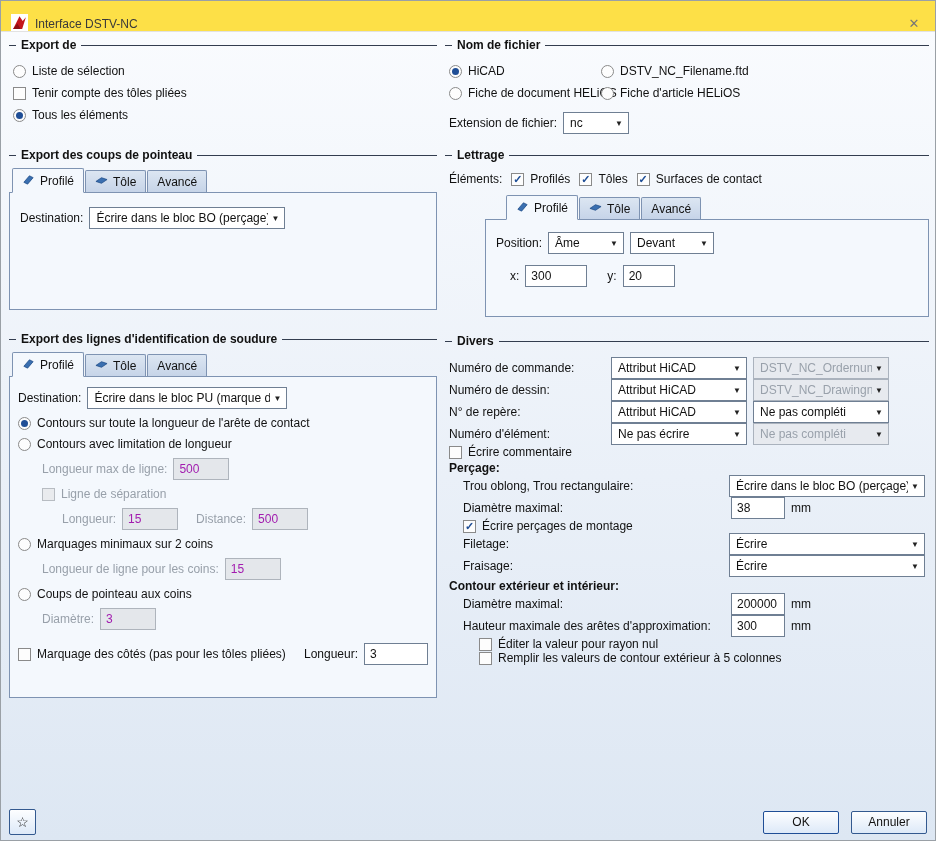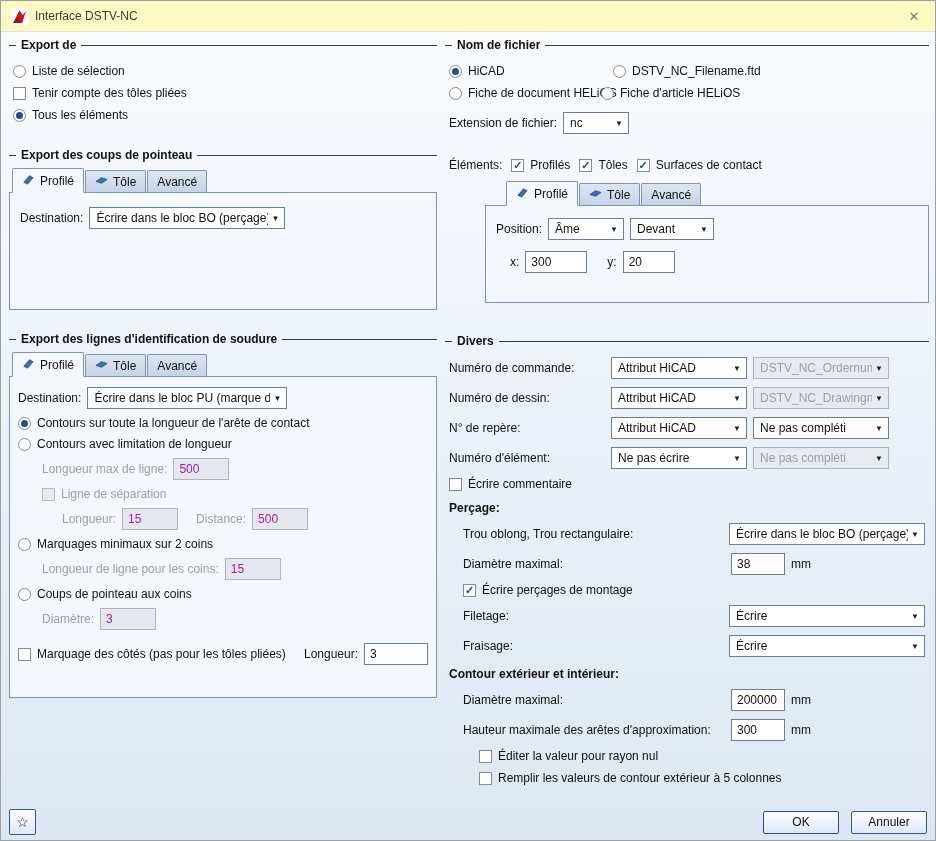--- a/index.html
+++ b/index.html
@@ -1,18 +1,18 @@
 <!DOCTYPE html>
 <html><head>
 <meta charset="utf-8">
 <style>
   html,body{margin:0;padding:0}
   body{width:936px;height:841px;position:relative;font-family:"Liberation Sans",sans-serif;font-size:12px;color:#111;background:#fff;overflow:hidden}
   .dialog{position:absolute;inset:0;border:1px solid #9aa0a6;background:#f4f4f4;display:flex;flex-direction:column;box-sizing:border-box}
-  .titlebar{height:30px;flex:none;background:#fef9c3;display:flex;align-items:center;gap:7px;padding:0 10px;border-bottom:1px solid #e2e2e2;color:#3a3a3a}
+  .titlebar{height:30px;flex:none;background:#fde047;display:flex;align-items:flex-end;gap:7px;padding:0 10px;border-bottom:1px solid #e2e2e2;color:#3a3a3a}
   .appicon{width:17px;height:17px;flex:none;display:flex}
   .close{margin-left:auto;font-size:13px;color:#777;width:22px;text-align:center;cursor:pointer}
   .content{position:relative;flex:1;background:linear-gradient(180deg,#f9fbfe 0%,#eaf0f8 55%,#dde7f3 100%)}
   .group{position:absolute;box-sizing:border-box}
   .gtitle{display:flex;align-items:center;font-weight:700;white-space:nowrap;height:14px}
   .gtitle::before{content:"";width:7px;border-top:1px solid #333d4f;margin-right:5px}
   .gtitle::after{content:"";flex:1;border-top:1px solid #333d4f;margin-left:5px}
   .col{display:flex;flex-direction:column}
   .row{display:flex;align-items:center;gap:6px;white-space:nowrap}
   .lbl{flex:none}
@@ -79,21 +79,21 @@
           <span class="lbl">Tous les éléments</span>
         </div>
       </div>
     </div>
 
     <div class="group" style="left:444px;top:6px;width:484px;height:102px">
       <div class="gtitle">
           <span>Nom de fichier</span>
         </div>
       <div class="col" style="gap:8px;padding:12px 0 0 4px">
-        <div class="row" style="gap:12px">
+        <div class="row" style="gap:0">
           <div class="row checked" style="width:152px">
             <span class="rdot"></span>
             <span class="lbl">HiCAD</span>
           </div>
           <div class="row">
             <span class="rdot"></span>
             <span class="lbl">DSTV_NC_Filename.ftd</span>
           </div>
         </div>
         <div class="row" style="gap:0">
@@ -142,20 +142,23 @@
           <span class="lbl">Destination:</span>
           <div class="sel" style="width:196px">
             <span class="sel-t">Écrire dans le bloc BO (perçage)</span>
             <span class="sel-a">▼</span>
           </div>
         </div>
       </div>
     </div>
 
     <div class="group" style="left:444px;top:116px;width:484px;height:180px">
+      <div class="gtitle">
+          <span>Lettrage</span>
+        </div>
       <div class="row" style="padding:10px 0 0 4px;gap:9px">
         <span class="lbl">Éléments:</span>
         <div class="row checked">
           <span class="cbox">
               <span class="mark">✓</span>
             </span>
           <span class="lbl">Profilés</span>
         </div>
         <div class="row checked">
           <span class="cbox">
@@ -290,21 +293,21 @@
           <span class="lbl">Longueur:</span>
           <div class="inp" style="width:64px">3</div>
         </div>
       </div>
     </div>
 
     <div class="group" style="left:444px;top:302px;width:484px;height:472px">
       <div class="gtitle">
           <span>Divers</span>
         </div>
-      <div class="col" style="gap:8px;padding:9px 4px 0 4px">
+      <div class="col" style="padding:9px 4px 0 4px">
 
         <div class="row">
           <span class="lbl" style="width:156px">Numéro de commande:</span>
           <div class="sel" style="width:136px">
             <span class="sel-t">Attribut HiCAD</span>
             <span class="sel-a">▼</span>
           </div>
           <div class="sel disabled" style="width:136px">
             <span class="sel-t">DSTV_NC_Ordernumb</span>
             <span class="sel-a">▼</span>

